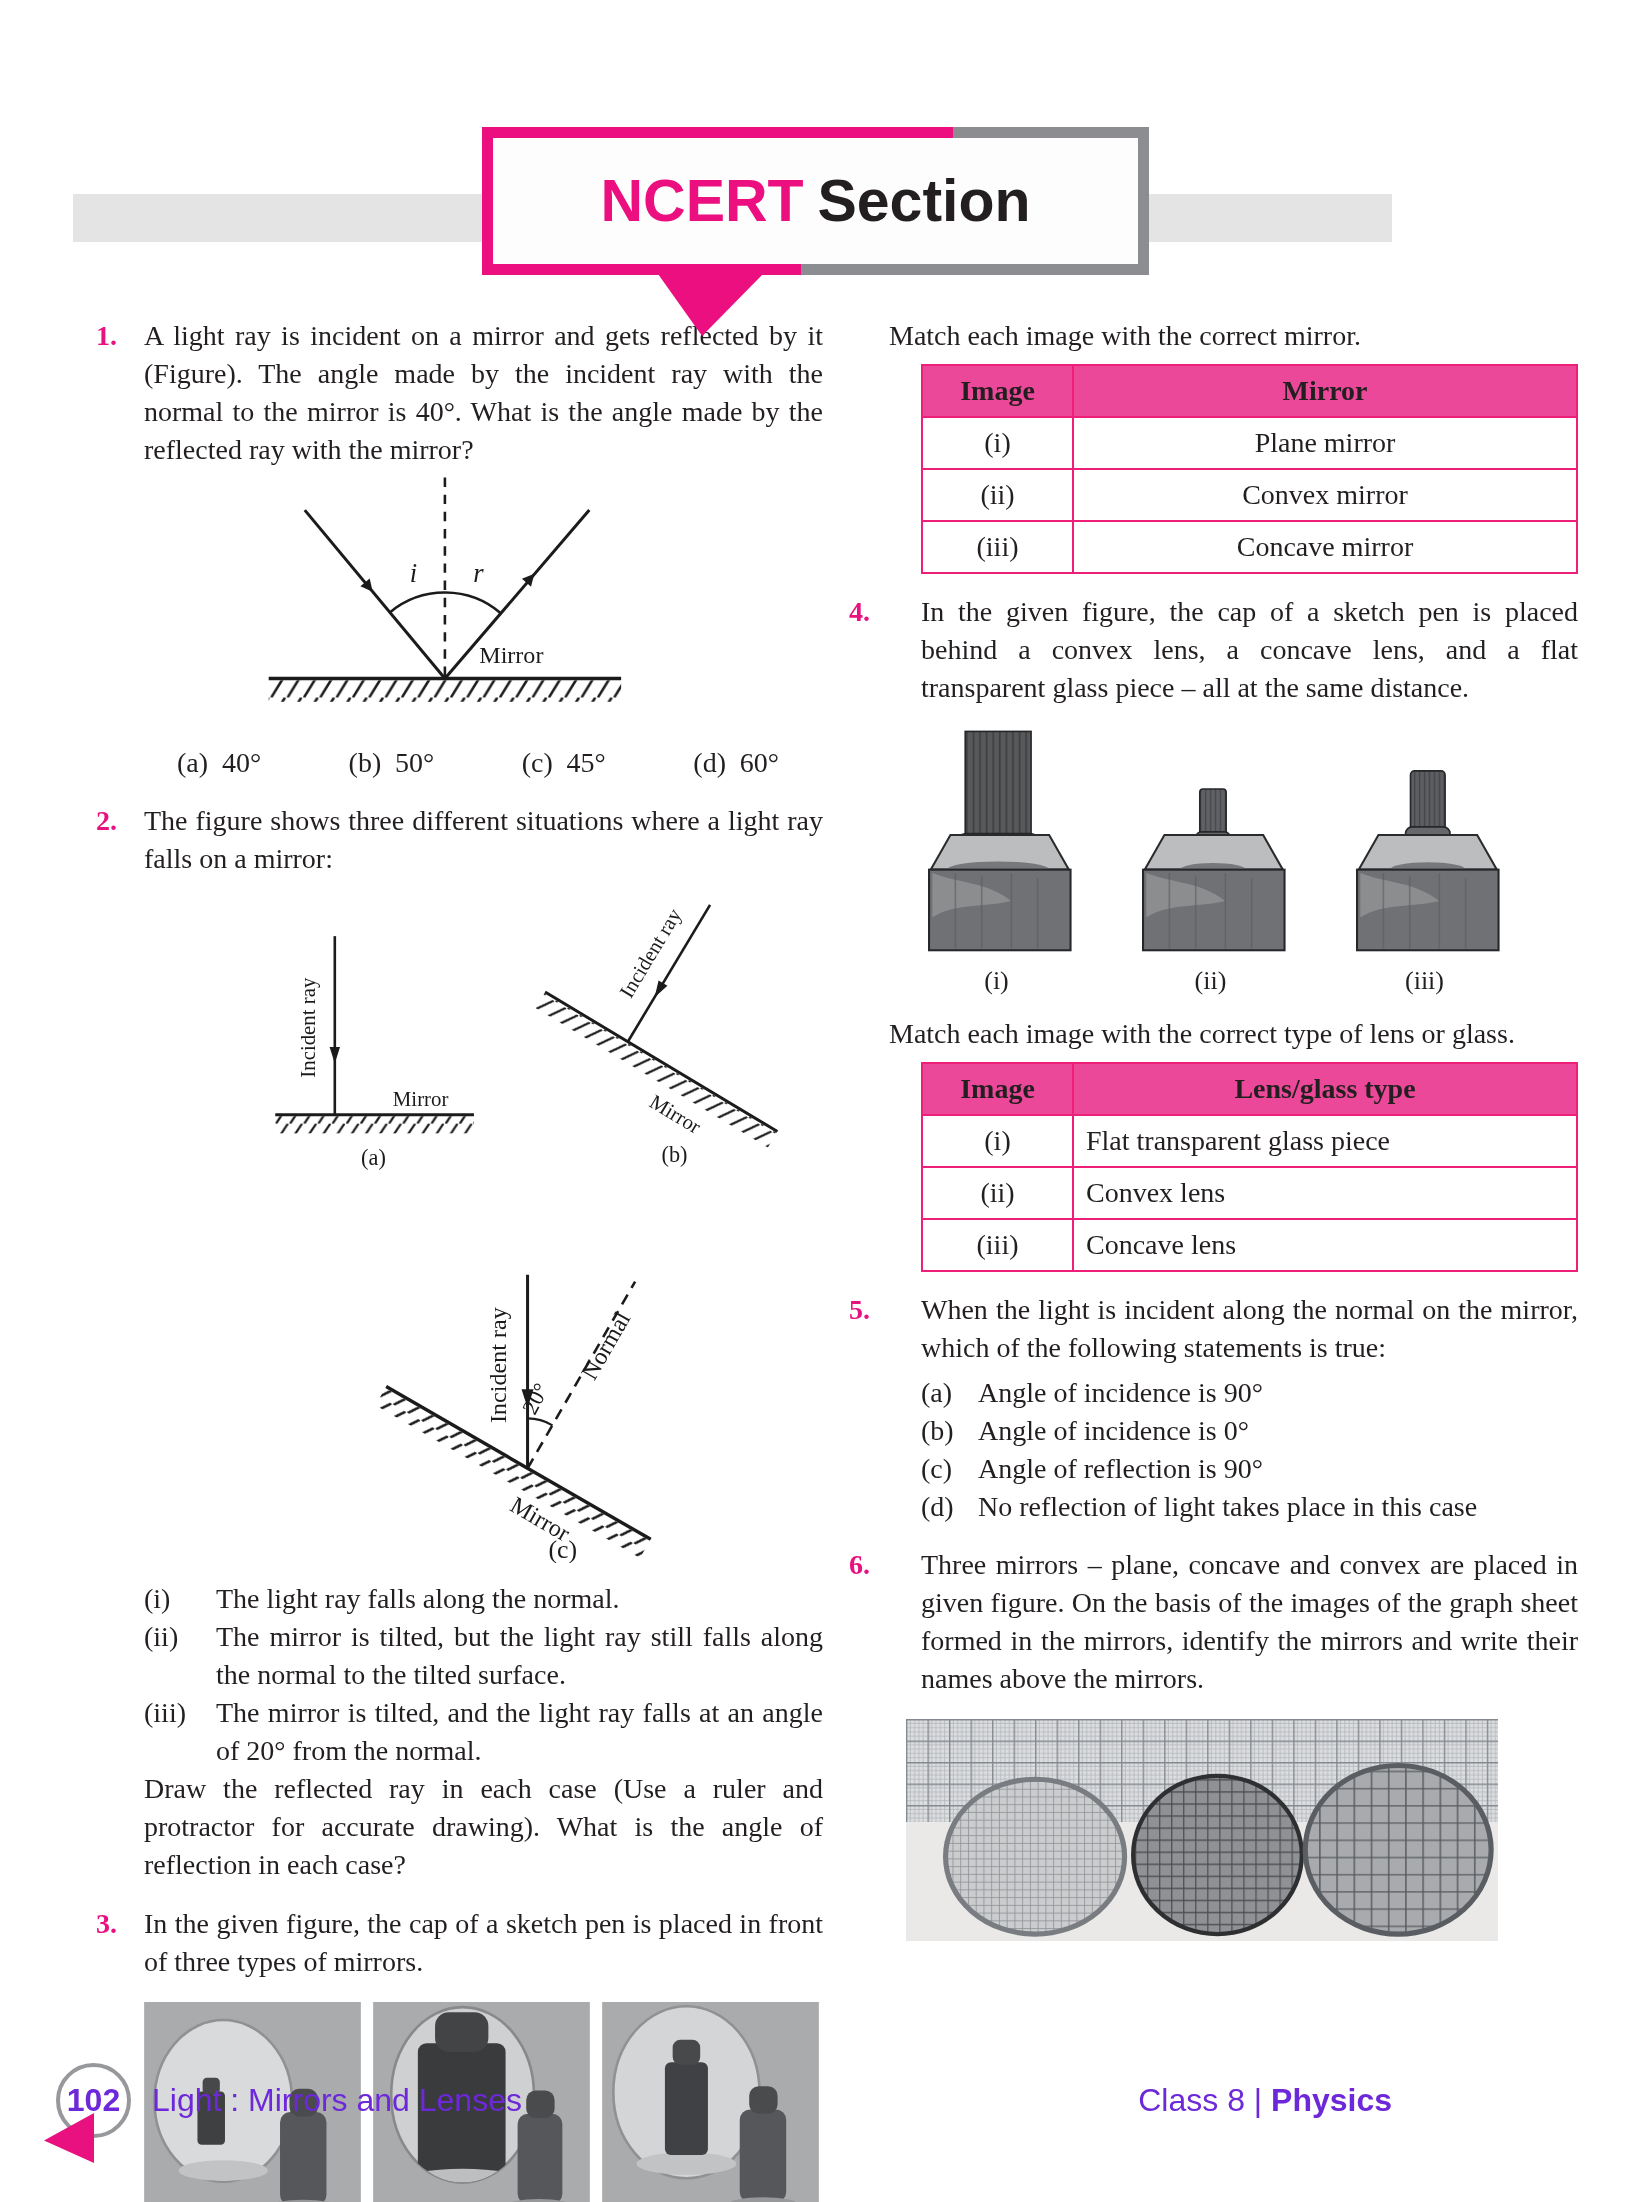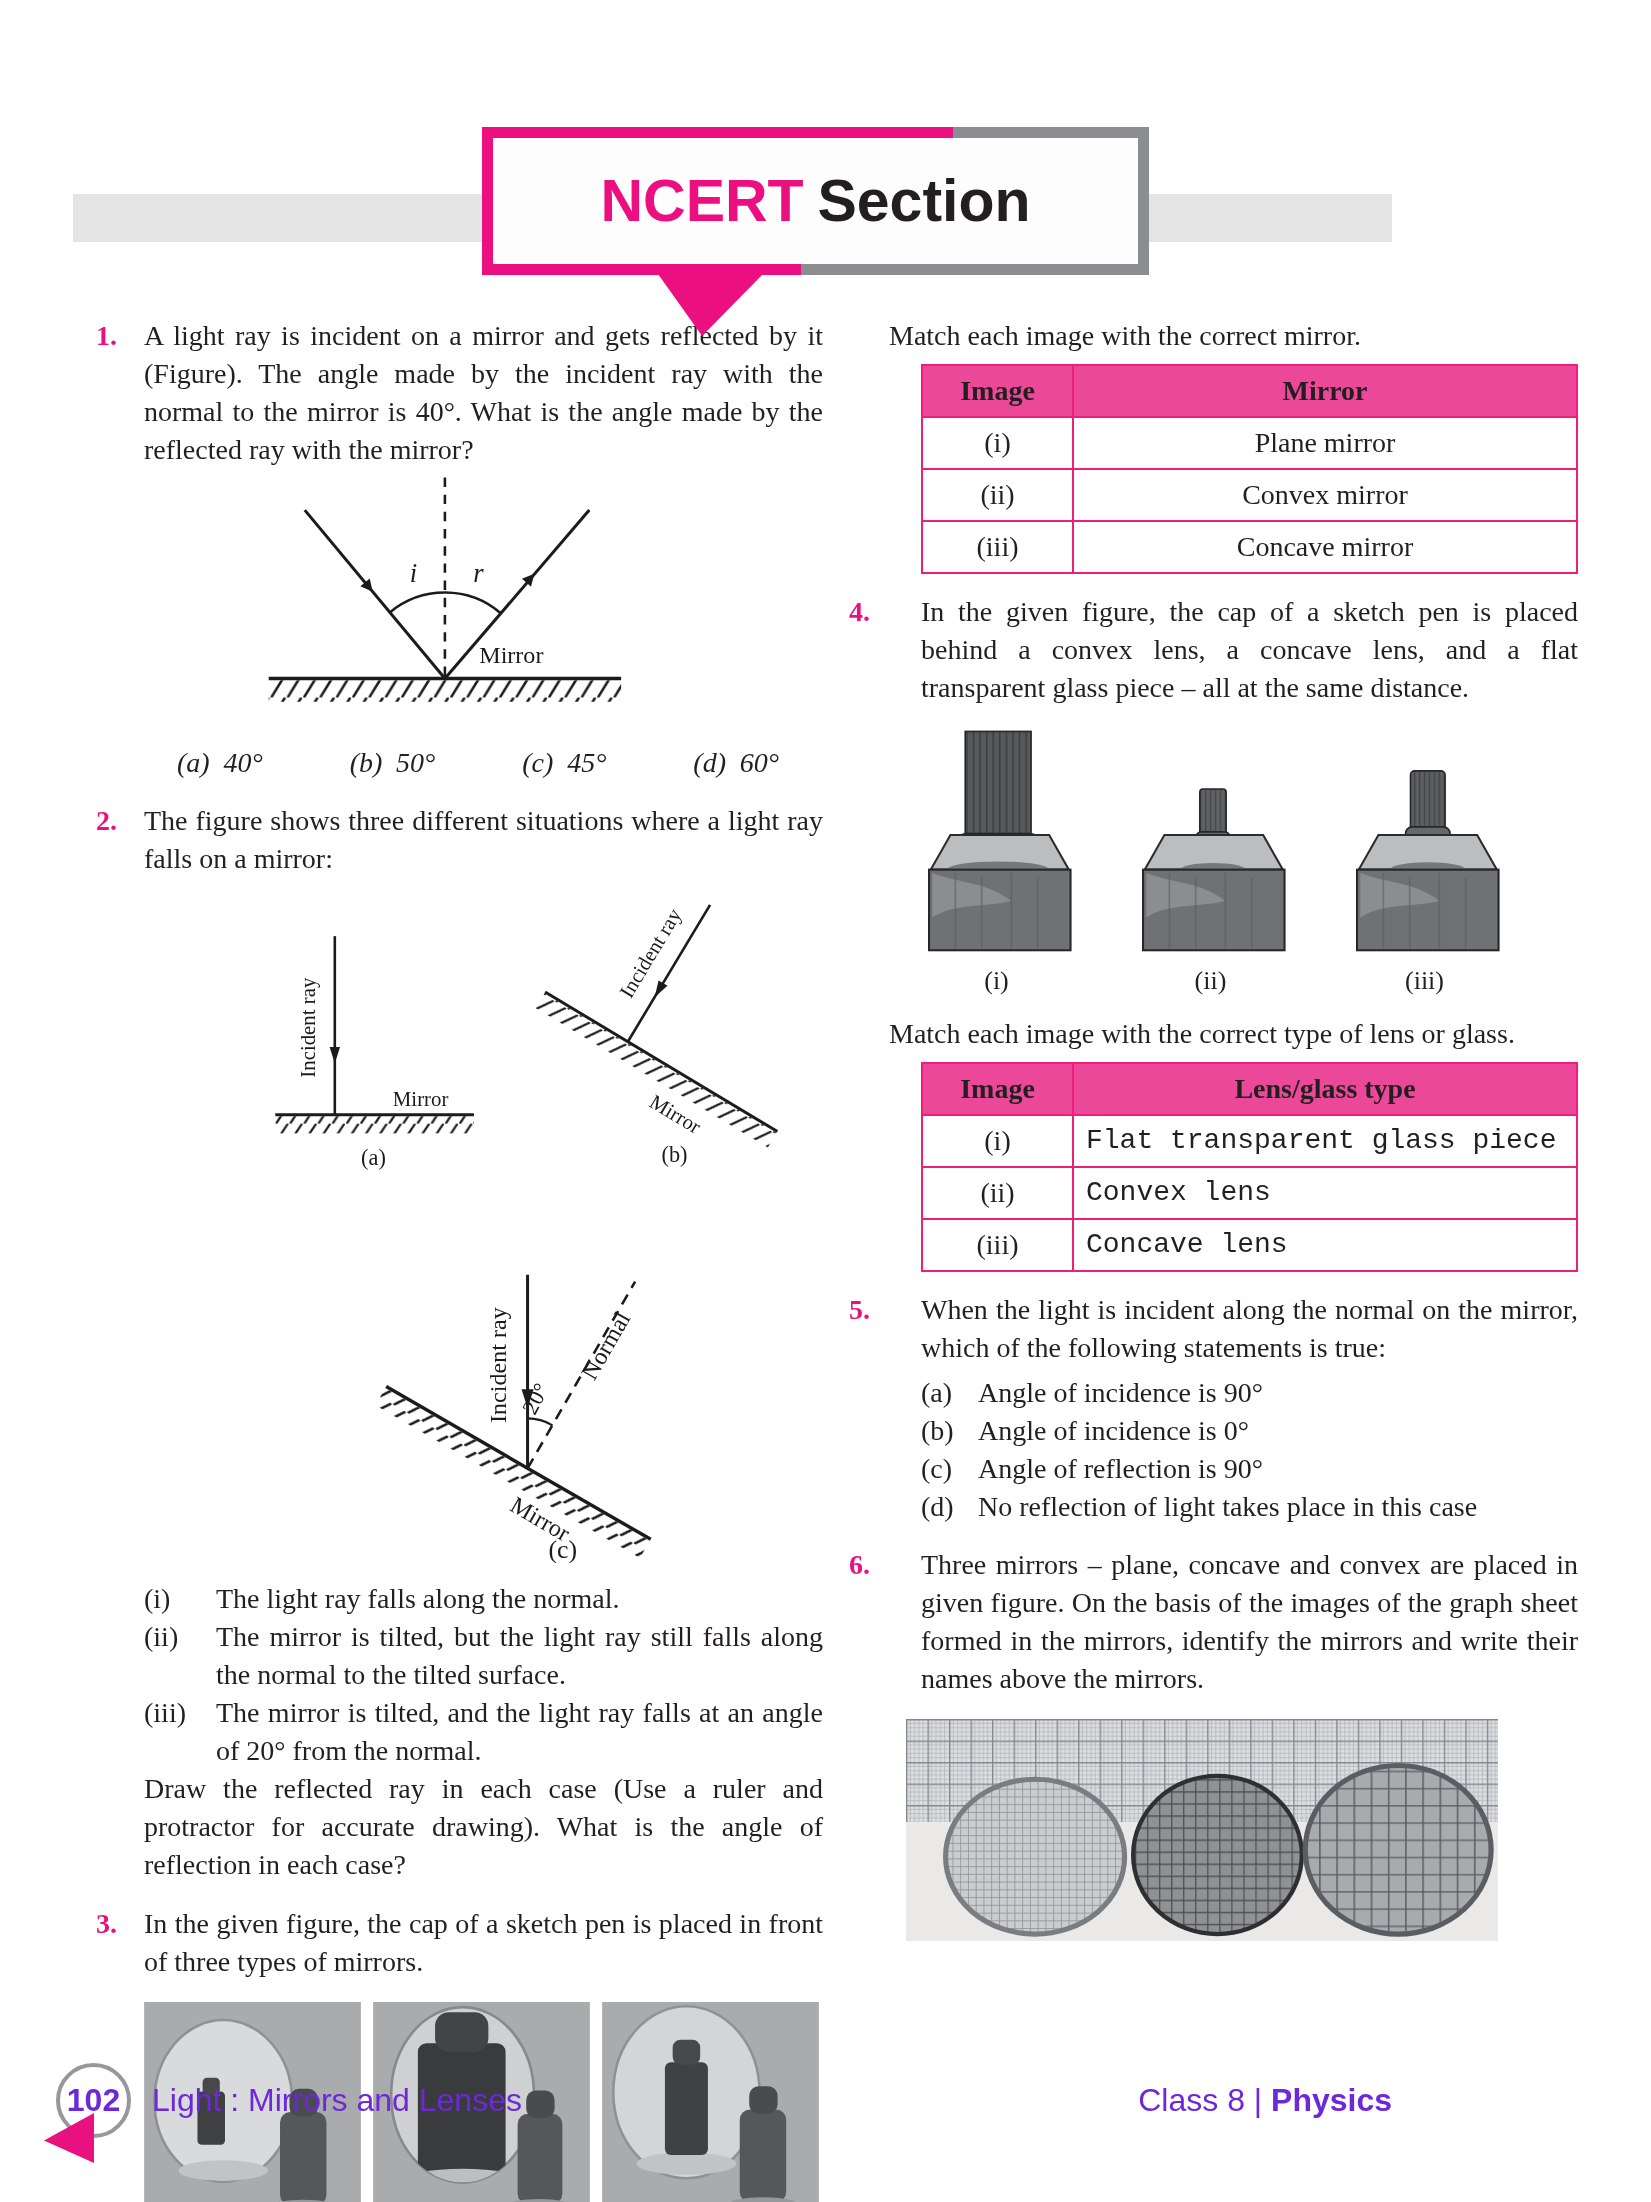--- a/index.html
+++ b/index.html
@@ -33,21 +33,21 @@
   .jt{text-align:justify;}
 
   
   svg text{font-family:"Liberation Serif",serif;fill:#1b1b1b;}
   .figwrap{display:block;}
   .cap{font-size:26px;text-align:center;}
 
   
   .fig1wrap{margin:5.2px 0 1.7px 77px;}
   .opts{display:flex;width:602px;justify-content:space-between;margin:8.6px 0 0 33px;}
-  .opt{white-space:nowrap;font-style:italic;}
+  .opt{white-space:nowrap;}
   .opt .olab{margin-right:13.8px;}
 
   
   .figab{display:flex;margin:3.4px 0 0 103px;gap:26px;align-items:flex-end;}
   .figc{margin:1.7px 0 3.4px 202px;}
 
   
   .ilist{margin-top:6.9px;}
   .irow{display:flex;}
   .ilab{width:72px;flex:none;}
@@ -57,21 +57,21 @@
   .photorow{display:flex;gap:12px;margin:12px 0 0 48px;}
   .photorow svg{display:block;}
 
   
   .rblock{margin-left:40px;}
   .tablewrap{margin:8.6px 0 19px 72px;}
   table{border-collapse:collapse;width:100%;}
   th,td{border:2.6px solid #ed1f78;height:50px;text-align:center;font-size:28px;padding:0;}
   th{background:#ec4899;font-weight:bold;}
   col.c1{width:151px;}
-  .tl td.lcell{text-align:left;padding-left:12px;font-family:Liberation Mono, monospace;}
+  .tl td.lcell{text-align:left;padding-left:12px;}
 
   .blockrow{display:flex;gap:33px;margin:8.6px 0 0 57px;align-items:flex-end;}
   .blockcaps{display:flex;gap:33px;margin:3.4px 0 15.5px 57px;}
   .blockcaps .cap{width:181px;}
 
   .q6photo{margin:8.6px 0 0 57px;}
 
   
   .footer{position:absolute;top:2063px;left:56px;right:72px;height:103px;
           font-family:"Liberation Sans",sans-serif;font-size:32px;color:#6d28d9;}

